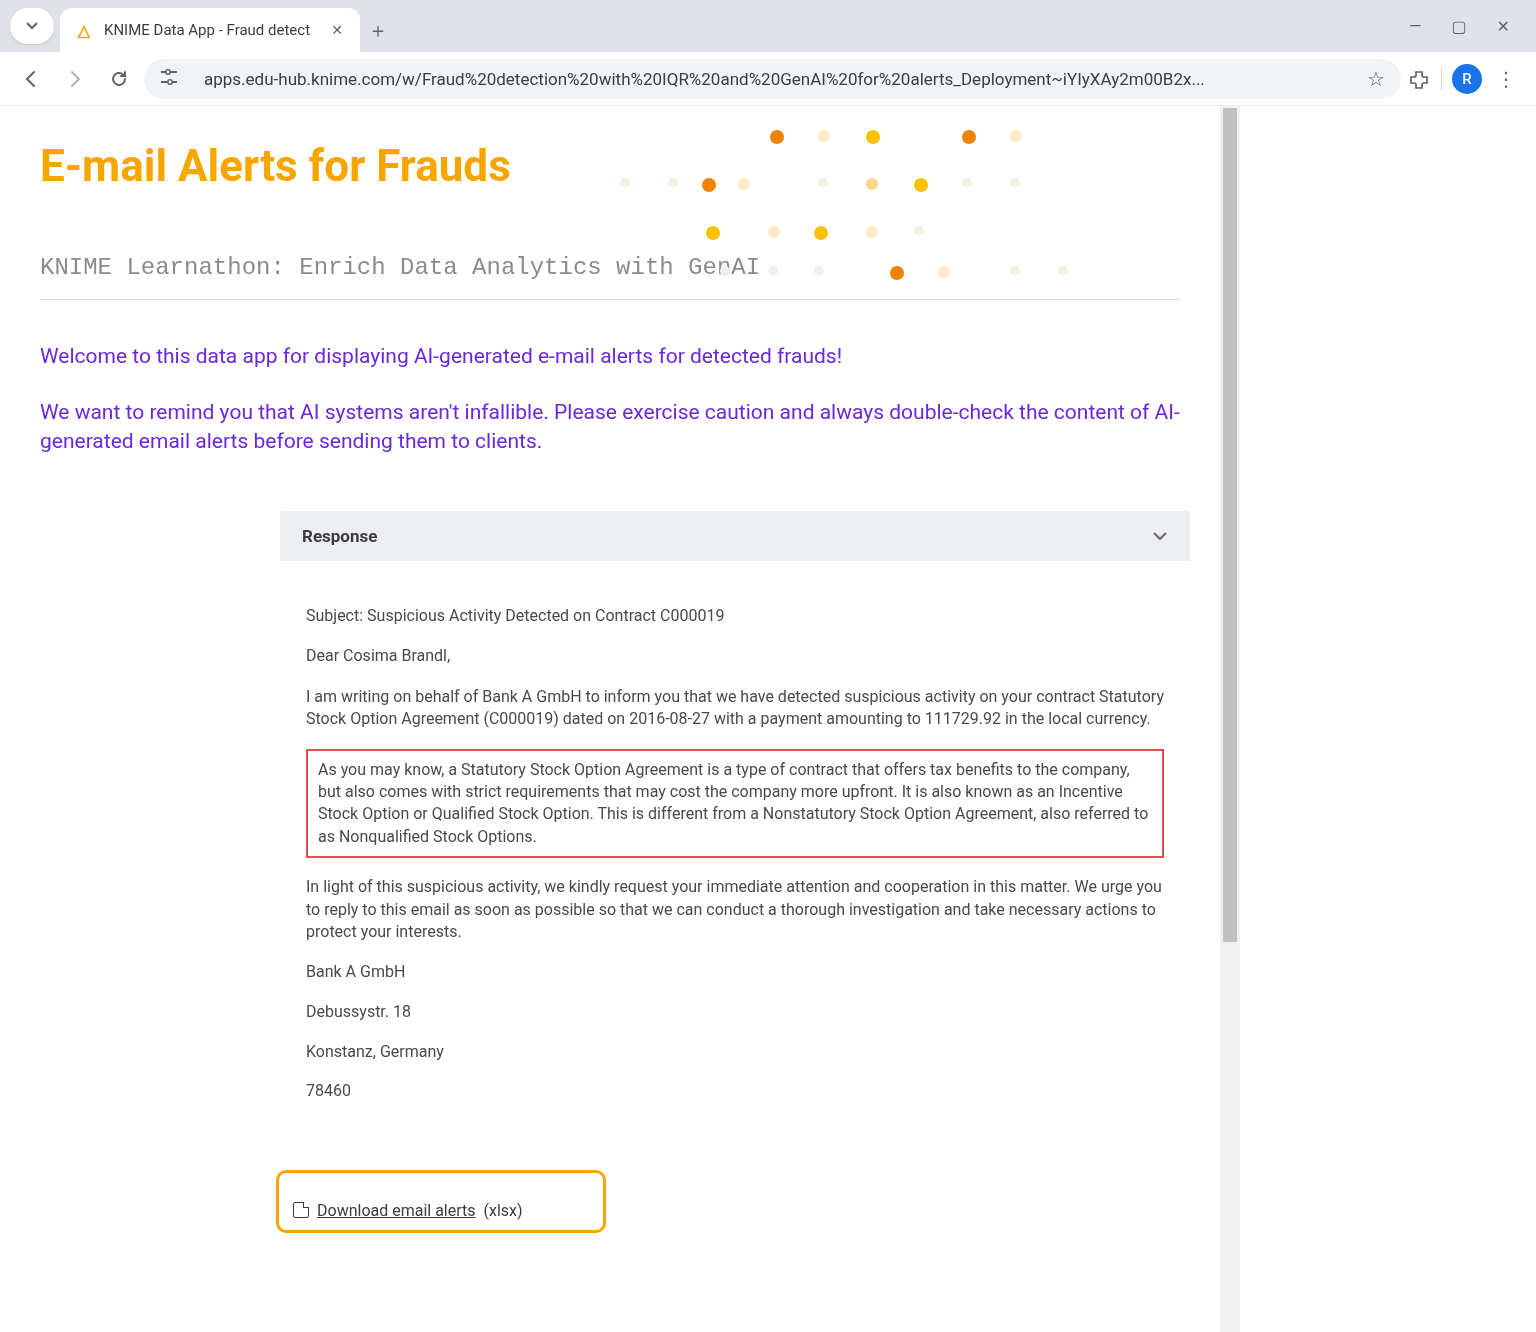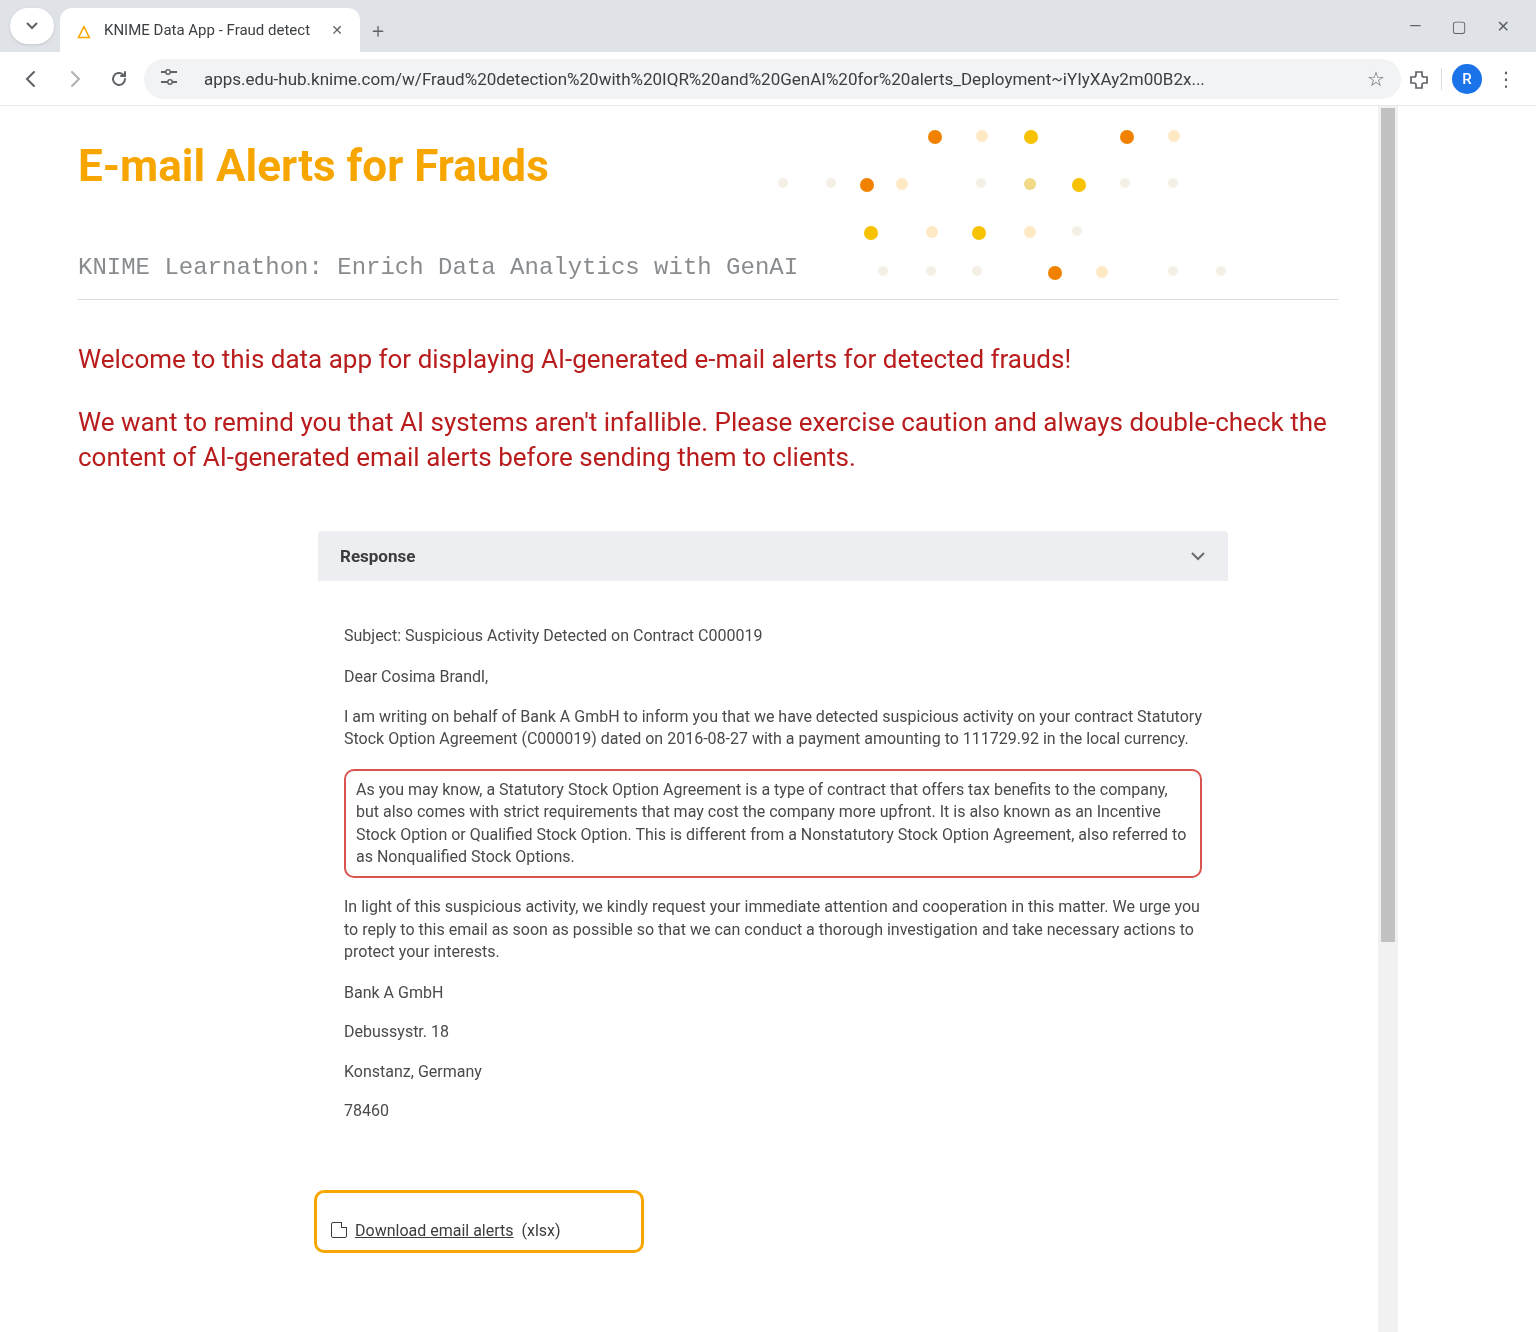--- a/index.html
+++ b/index.html
@@ -23,41 +23,41 @@
   .url-bar { flex: 1; height: 40px; background: #f1f3f4; border-radius: 20px; display: flex; align-items: center; padding: 0 16px; gap: 10px; font-size: 17px; color: #3c4043; }
   .url-icon { font-size: 16px; color: #5f6368; }
   .url-text { flex: 1; white-space: nowrap; overflow: hidden; margin-left: 16px; }
   .star-icon { font-size: 20px; color: #5f6368; }
   .ext-icon { width: 24px; height: 24px; display: flex; align-items: center; justify-content: center; color: #5f6368; }
   .separator { width: 1px; height: 22px; background: #dadce0; margin: 0 4px; }
   .avatar { width: 30px; height: 30px; border-radius: 50%; background: #1a73e8; color: #fff; display: flex; align-items: center; justify-content: center; font-size: 15px; font-weight: 500; }
   .kebab { font-size: 20px; color: #5f6368; padding: 0 8px; }
 
   
-  .viewport { position: relative; width: 1360px; height: calc(1332px - 106px); overflow: hidden; background: #fff; margin-left: 38px; }
+  .viewport { position: relative; width: 1240px; height: calc(1332px - 106px); overflow: hidden; background: #fff; }
   .page-scroll { position: absolute; inset: 0; right: 20px; overflow: hidden; }
   .scrollbar-track { position: absolute; right: 0; top: 0; width: 20px; height: 100%; background: #f1f1f1; }
   .scrollbar-thumb { position: absolute; right: 3px; top: 2px; width: 14px; height: 68%; background: #c1c1c1; border-radius: 0; }
 
   .content { padding: 0 40px 40px 40px; position: relative; }
   .dot-art { position: absolute; right: 40px; top: 10px; width: 620px; height: 200px; }
   .dot { position: absolute; width: 14px; height: 14px; border-radius: 50%; }
 
   .h1 { font-size: 44px; font-weight: 700; color: #f7a600; padding-top: 34px; }
   .h2 { font-size: 24px; font-weight: 400; color: #888c8f; margin-top: 62px; padding-bottom: 18px; border-bottom: 1px solid #dcdcdc; font-family: Liberation Mono, monospace; }
-  .intro { font-size: 26px; color: #b91c1c; margin-top: 42px; line-height: 1.35; }
+  .intro { font-size: 21px; color: #6d28d9; margin-top: 42px; line-height: 1.35; }
   .intro + .intro { margin-top: 28px; }
 
   .response-box { margin: 56px 0 0 240px; width: 910px; }
   .response-header { background: #eceef1; height: 50px; display: flex; align-items: center; justify-content: space-between; padding: 0 22px; border-radius: 4px 4px 0 0; font-size: 17px; font-weight: 700; color: #3c3c3c; }
   .chevron { font-size: 14px; color: #6b6b6b; }
 
   .email-body { padding: 44px 26px 10px 26px; font-size: 16px; color: #4a4a4a; line-height: 1.4; }
   .email-body p { margin-bottom: 18px; }
-  .highlight-red { border: 2px solid #d9534f; border-radius: 10px; padding: 8px 10px; margin-bottom: 18px; }
+  .highlight-red { border: 2px solid #d9534f; border-radius: 0; padding: 8px 10px; margin-bottom: 18px; }
   .sig { line-height: 1.35; margin-bottom: 0; }
 
   .download-box { margin: 40px 0 0 236px; width: 330px; border: 3px solid #f7a600; border-radius: 10px; padding: 28px 14px 10px 14px; display: flex; align-items: center; gap: 8px; font-size: 16px; color: #3c3c3c; }
   .dl-icon { width: 16px; height: 16px; border: 1.5px solid #3c3c3c; border-radius: 2px; position: relative; }
   .dl-icon::after { content:""; position:absolute; right:-1px; top:-1px; width:5px; height:5px; background:#fff; border-left:1.5px solid #3c3c3c; border-bottom:1.5px solid #3c3c3c; }
   .dl-link { text-decoration: underline; }
   .dl-ext { color: #3c3c3c; }
 </style>
 </head>
 <body>

